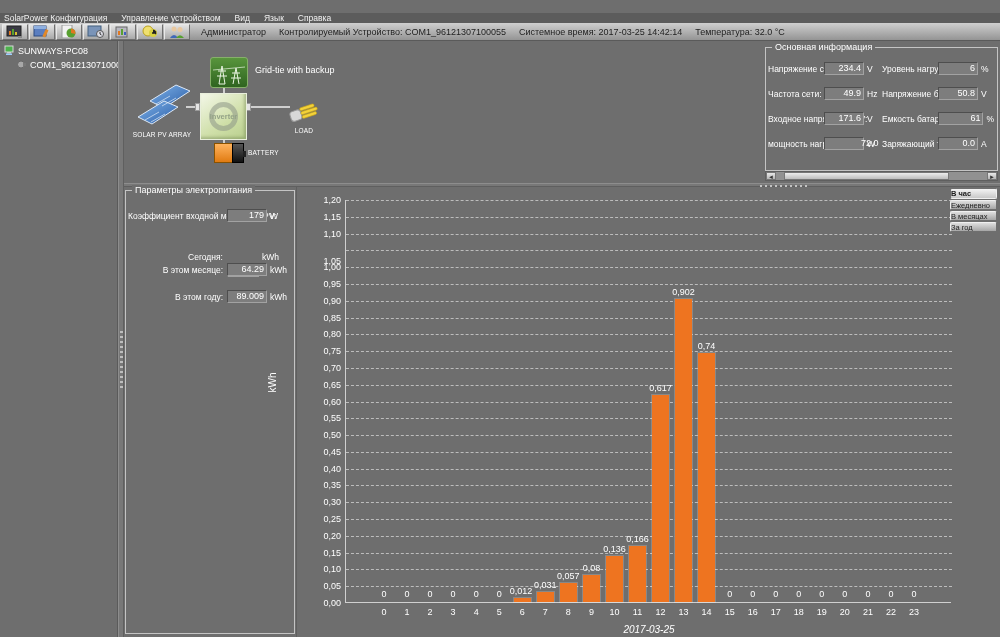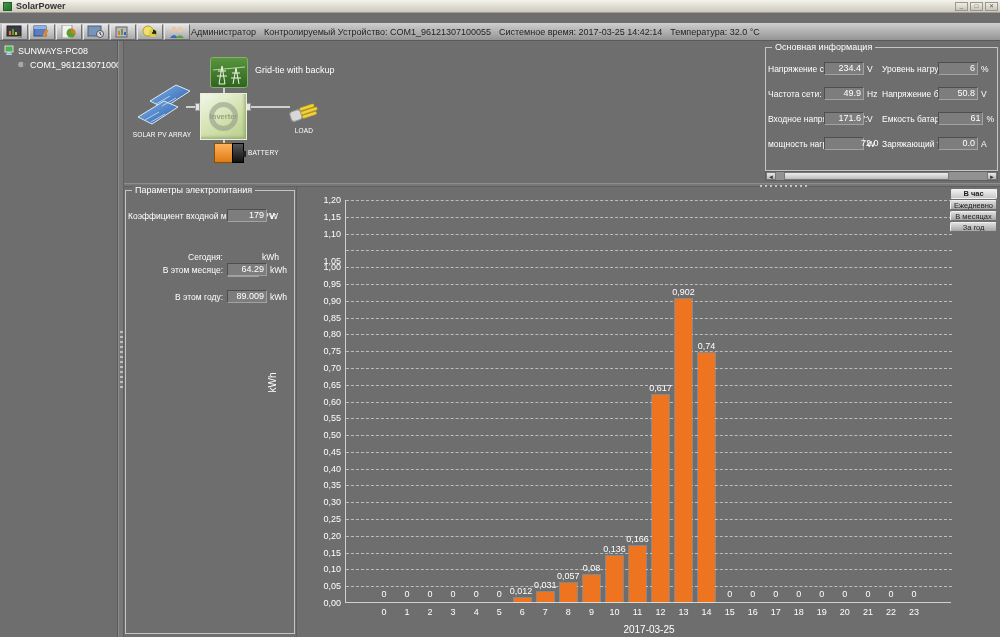--- a/index.html
+++ b/index.html
@@ -23,21 +23,21 @@
   .menu-item { font-size:8.5px; color:#f2f2f2; white-space:nowrap; cursor:default; }
 
   
   .toolbar { position:absolute; left:0; top:23px; width:1000px; height:18px;
     background:linear-gradient(#cfcfcf,#949494); border-bottom:1px solid #5a5a5a;
     display:flex; align-items:center; padding-left:2px; }
   .tool-btn { width:26px; height:16px; margin-right:1px; border:1px solid;
     border-color:#e8e8e8 #6f6f6f #6f6f6f #e8e8e8; background:linear-gradient(#e3e3e3,#a8a8a8);
     display:flex; align-items:center; justify-content:center; }
   .tool-btn svg { display:block; }
-  .status-strip { display:flex; align-items:center; gap:8px; }
+  .status-strip { display:flex; align-items:center; margin-left:10px; gap:13px; }
   .status-seg { font-size:9px; color:#222; white-space:nowrap; }
 
   
   .sidebar { position:absolute; left:0; top:41px; width:118px; height:596px; background:#6e6e6e;
     border-right:1px solid #5a5a5a; padding-top:3px; }
   .tree-item { display:flex; align-items:center; gap:3px; height:14px; padding-left:4px;
     font-size:9px; color:#fff; white-space:nowrap; cursor:default; }
   .tree-item.child { padding-left:16px; }
 
   
@@ -103,45 +103,43 @@
   .chart-area { position:absolute; left:297px; top:187px; width:703px; height:450px; background:#6e6e6e; }
   .plot { position:absolute; left:48px; top:13px; width:606px; height:403px;
     border-left:1px solid #d0d0d0; border-bottom:1px solid #d0d0d0; }
   .gridline { position:absolute; left:0; width:606px; height:0; border-top:1px dashed rgba(255,255,255,.55); }
   .ytick { position:absolute; right:610px; width:40px; text-align:right; font-size:9px; color:#fff; }
   .ylabel { position:absolute; left:-40px; top:190px; transform:rotate(-90deg); transform-origin:center;
     font-size:10px; color:#fff; width:30px; text-align:center; }
   .bar { position:absolute; bottom:0; background:#ee7420; outline:1px solid rgba(255,255,255,.18); }
   .bar-label { position:absolute; font-size:9px; color:#fff; text-align:center; width:36px; }
   .xtick { position:absolute; top:407px; width:24px; text-align:center; font-size:9px; color:#fff; }
-  .date-label { position:absolute; top:424px; left:0; width:606px; text-align:center; font-size:10px; color:#fff; }
+  .date-label { position:absolute; top:424px; left:0; width:606px; text-align:center; font-size:10px; color:#fff;font-style:italic; }
 
   
   .view-btns { position:absolute; right:3px; top:1px; width:47px; display:flex; flex-direction:column; gap:1px; }
-  .view-btn { height:10px; font-size:7.5px; line-height:9px; text-align:center; color:#222;
+  .view-btn { height:10px; font-size:7.5px; line-height:9px; color:#222;
     background:linear-gradient(#dedede,#a6a6a6); border:1px solid; border-color:#f0f0f0 #6f6f6f #6f6f6f #f0f0f0;
     border-radius:2px; cursor:default; white-space:nowrap; overflow:hidden; }
   .view-btn.active { font-weight:bold; background:linear-gradient(#f4f4f4,#c9c9c9);
     border-color:#6f6f6f #f0f0f0 #f0f0f0 #6f6f6f; height:11px; }
 </style>
 </head>
 <body>
 
 <div id="app">
 
-  <div class="titlebar">
-    <div class="app-icon"></div>
-    <div class="title-text">SolarPower</div>
-    <div class="win-controls">
-      <div class="win-btn">_</div>
-      <div class="win-btn">□</div>
-      <div class="win-btn">✕</div>
-    </div>
-  </div>
-
+
+  <div class="menubar" id="menubar">
+      <div class="menu-item">SolarPower Конфигурация</div>
+      <div class="menu-item">Управление устройством</div>
+      <div class="menu-item">Вид</div>
+      <div class="menu-item">Язык</div>
+      <div class="menu-item">Справка</div>
+    </div>
 
   <div class="toolbar">
     <div id="toolbtns" style="display:flex;">
         <div class="tool-btn">
           <svg width="18" height="13">
             <rect x="1" y="1" width="14" height="10" fill="#3a3a44" stroke="#222"></rect>
             <rect x="3" y="6" width="2" height="4" fill="#e07820"></rect>
             <rect x="6" y="4" width="2" height="6" fill="#58a030"></rect>
             <rect x="9" y="7" width="2" height="3" fill="#d8c030"></rect>
             <rect x="12" y="11" width="4" height="2" fill="#888"></rect>

